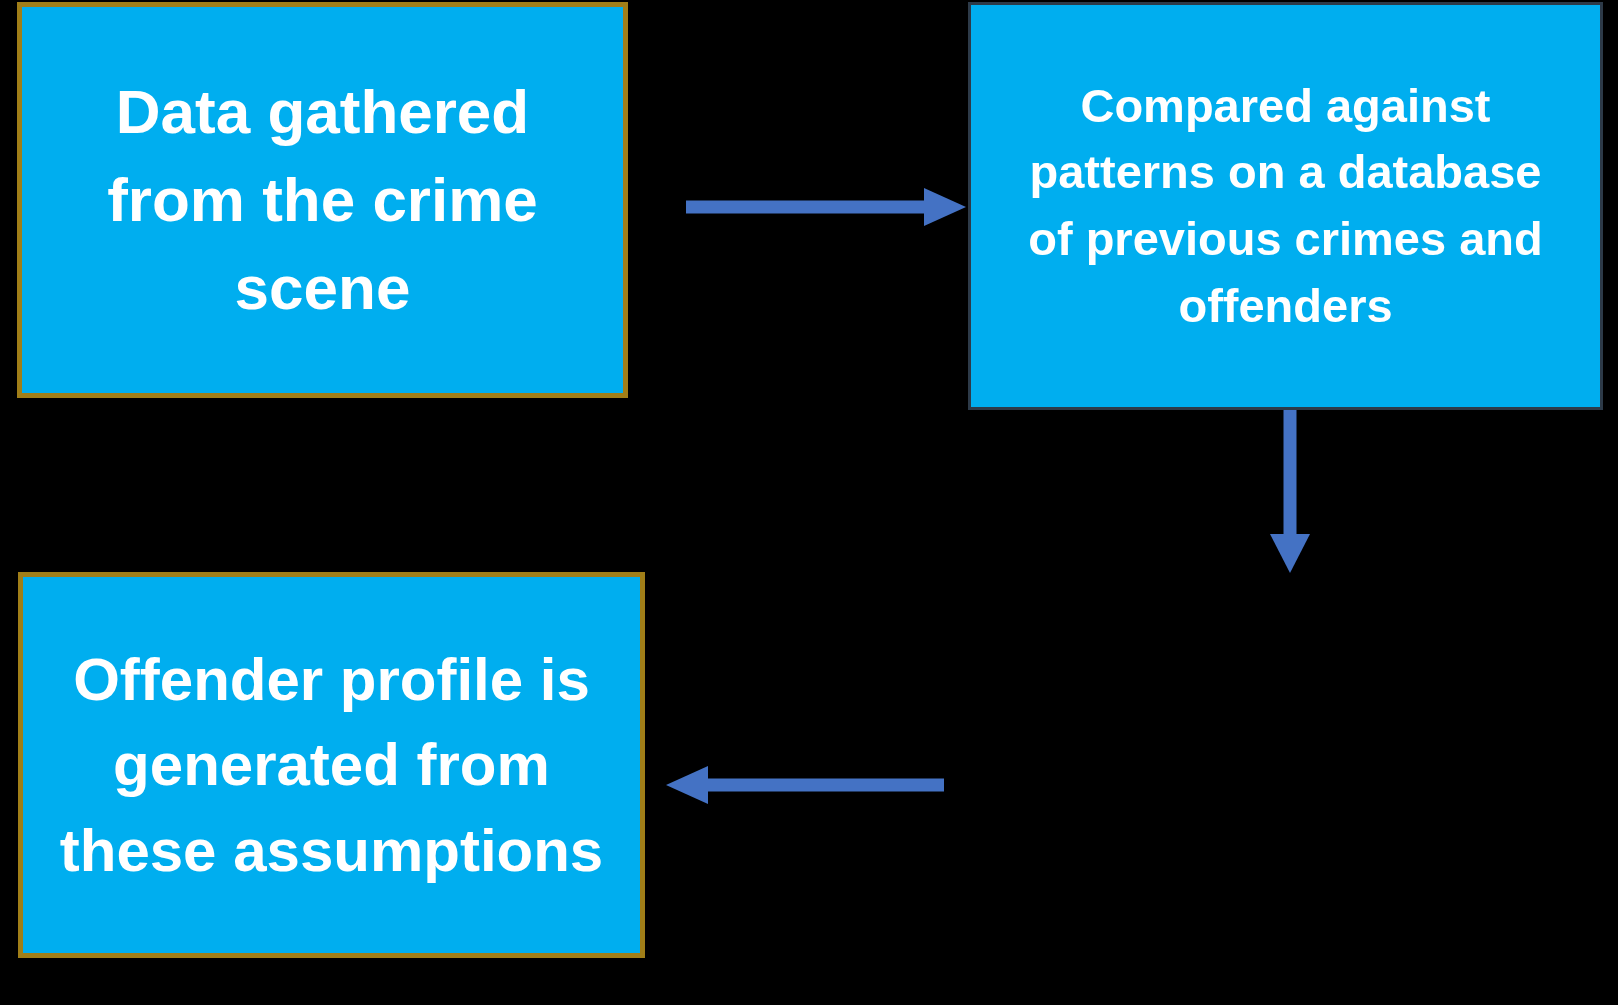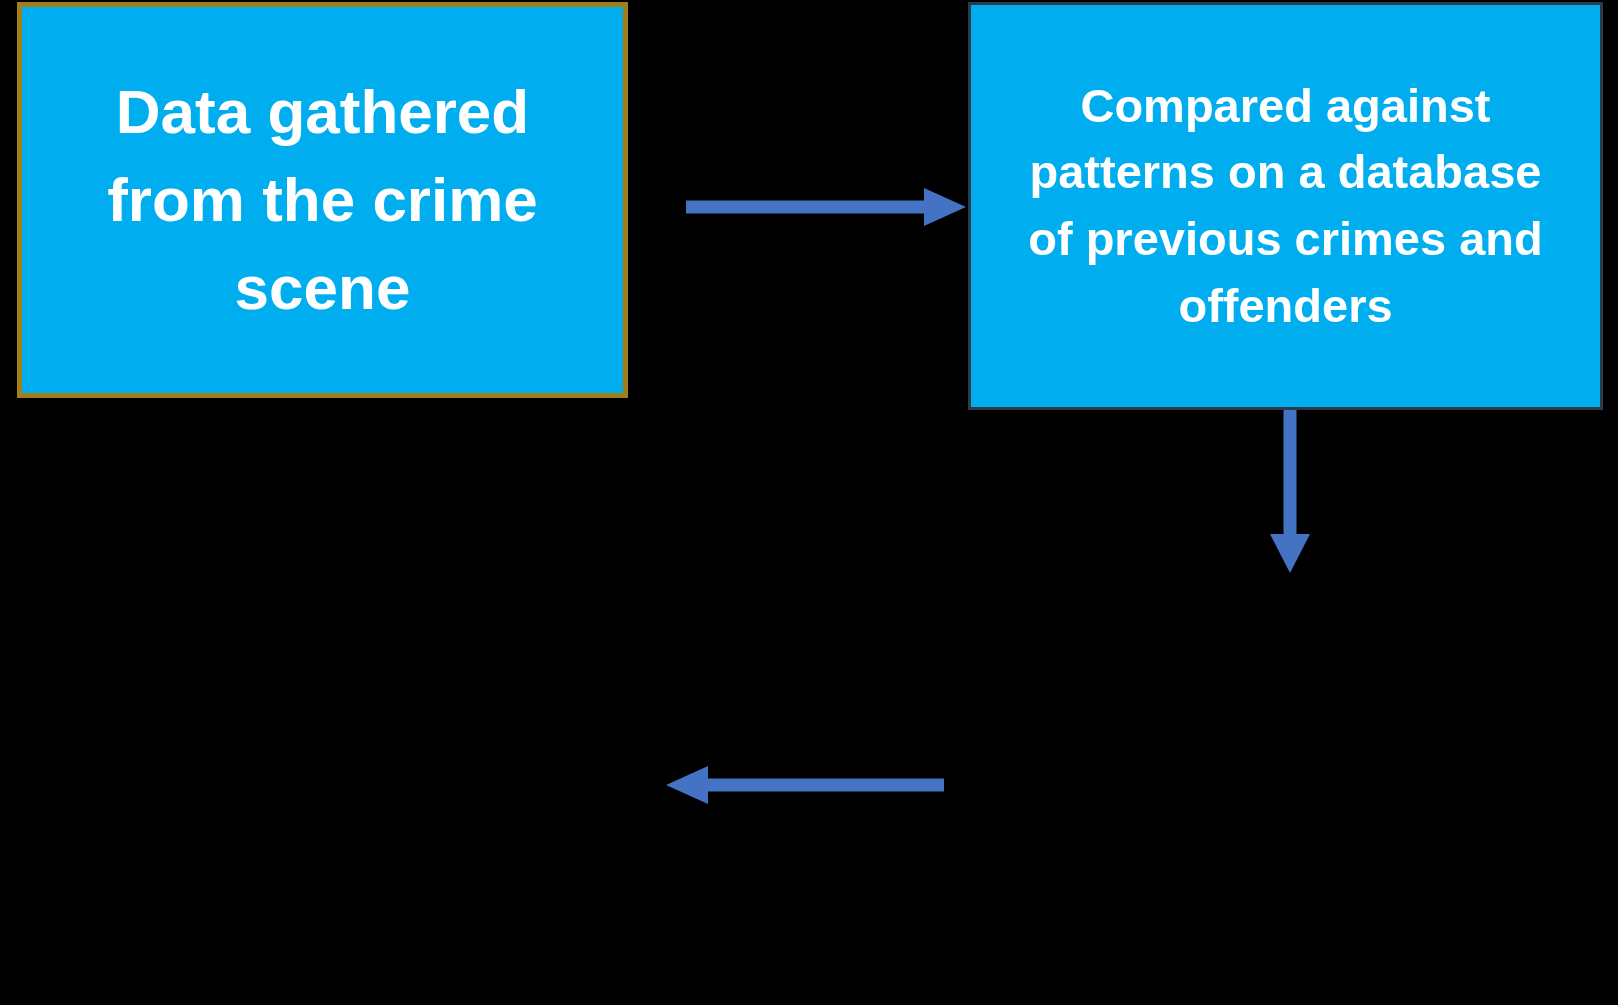--- a/index.html
+++ b/index.html
@@ -59,20 +59,25 @@
   </div>
 
   <div class="flow-box" id="box-compared">
     <span class="box-text">Compared against
 patterns on a database
 of previous crimes and
 offenders</span>
   </div>
 
 
+  <div class="flow-box" id="box-profile">
+    <span class="box-text">Offender profile is
+generated from
+these assumptions</span>
+  </div>
 
   <svg id="arrow-right" class="arrow-svg" width="290" height="45" viewBox="0 0 290 45">
     <line x1="6" y1="22" x2="248" y2="22" stroke="#4472C4" stroke-width="13" class="arrow-stroke"></line>
     <polygon points="244,3 286,22 244,41" fill="#4472C4" class="arrow-fill"></polygon>
   </svg>
 
   <svg id="arrow-down" class="arrow-svg" width="48" height="165" viewBox="0 0 48 165">
     <line x1="24" y1="0" x2="24" y2="128" stroke="#4472C4" stroke-width="13" class="arrow-stroke"></line>
     <polygon points="4,124 44,124 24,163" fill="#4472C4" class="arrow-fill"></polygon>
   </svg>

